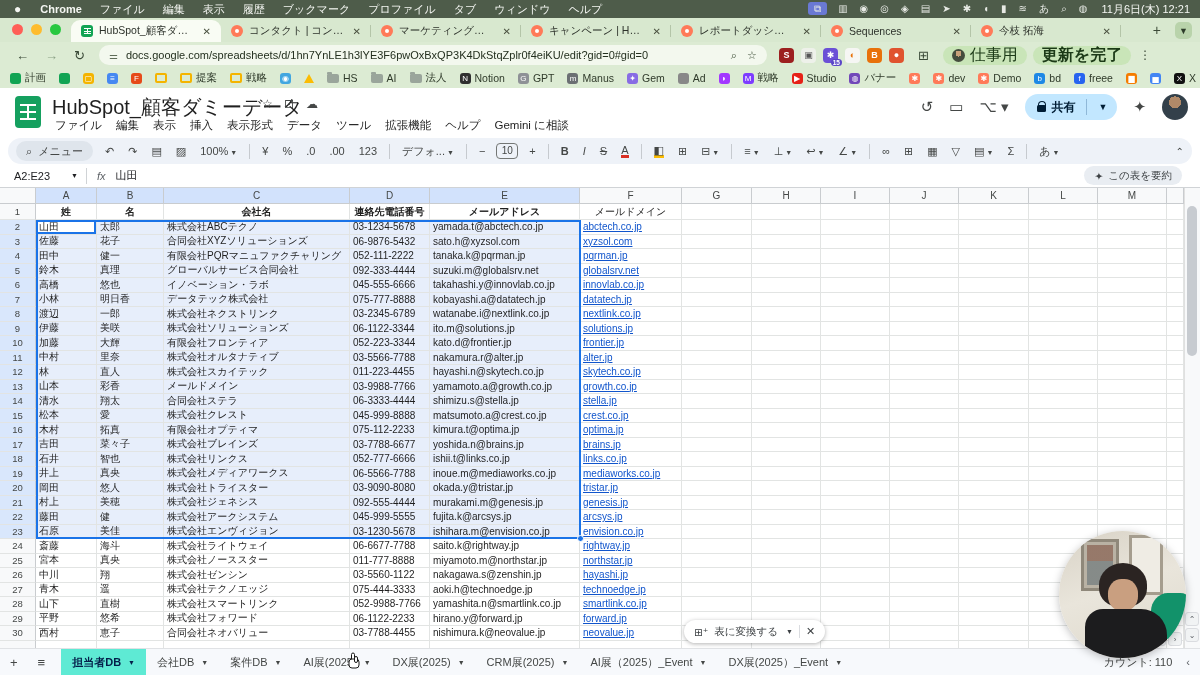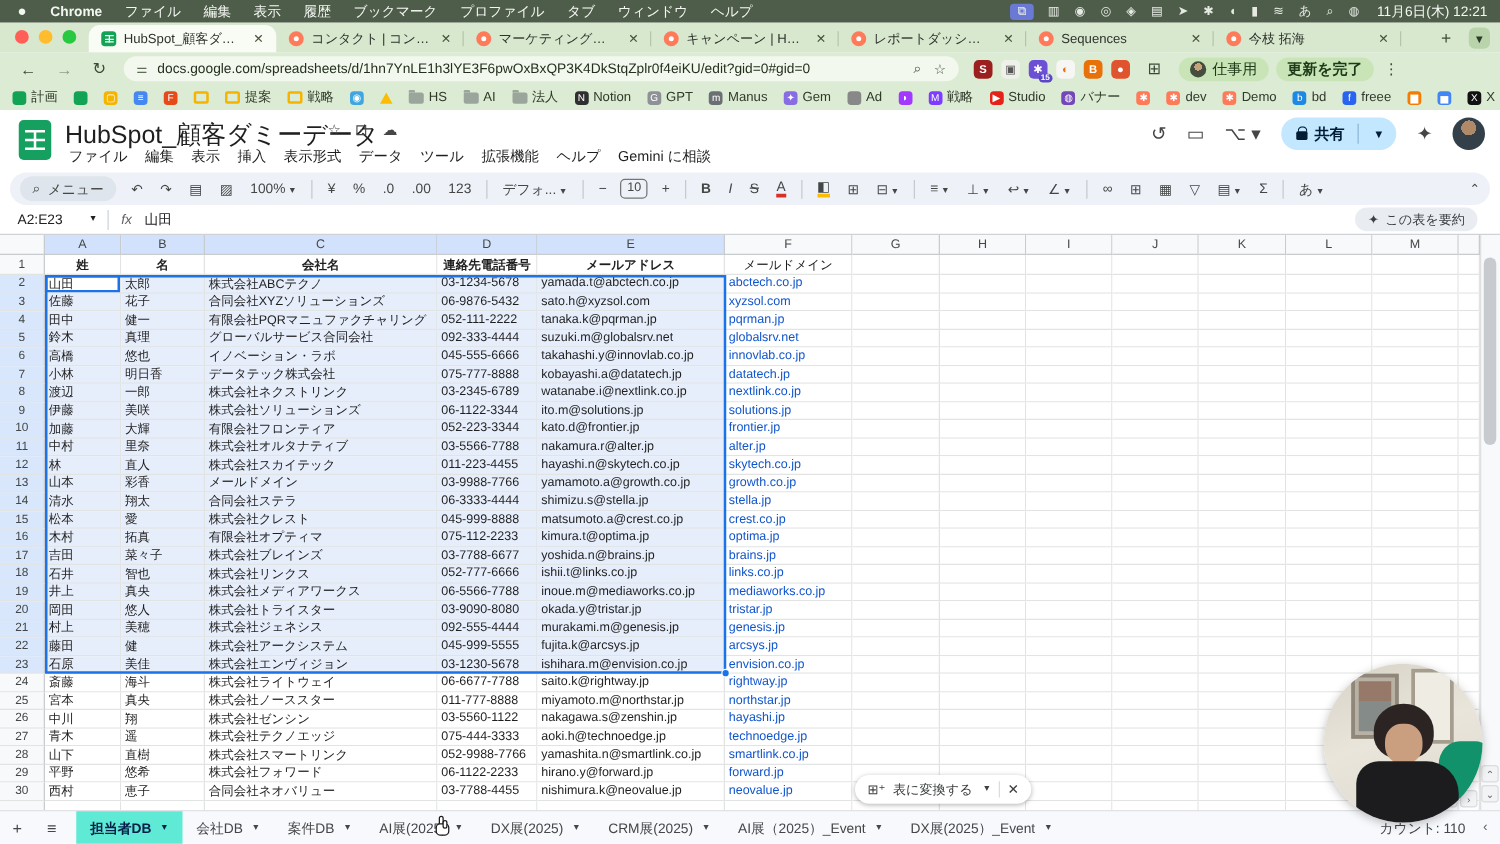--- a/index.html
+++ b/index.html
@@ -40,21 +40,21 @@
   #navbar { position:absolute; left:0; top:42px; width:1200px; height:26px; background:#dcebd3; display:flex; align-items:center; padding:0 8px; z-index:9;}
   .navic { font-size:13px; color:#3b4a38; padding:0 8px; }
   .navic.dim { color:#8ba186; }
   #urlpill { height:20px; width:668px; background:#f3f8ee; border-radius:10px; display:flex; align-items:center; padding:0 10px; margin:0 6px; }
   #urlpill .tune { font-size:10px; color:#5f6c58; margin-right:8px;}
   #urlpill .url { font-size:11px; color:#24301f; flex:1; overflow:hidden; white-space:nowrap; text-overflow:ellipsis;}
   #urlpill .uic { font-size:11px; color:#4a5a44; padding-left:10px;}
   .extrow { display:flex; align-items:center; gap:7px; padding:0 6px;}
   .ext { width:15px; height:15px; border-radius:4px; font-size:9px; font-weight:bold; color:#fff; display:flex; align-items:center; justify-content:center; position:relative;}
   .ext .badge { position:absolute; right:-4px; bottom:-3px; background:#5b46c8; color:#fff; font-size:6.5px; border-radius:4px; padding:0 2px; font-weight:bold;}
-  .gpill { height:19px; border-radius:10px; background:#c9e5b8; color:#1c3a17; font-size:12px; display:flex; align-items:center; gap:5px; padding:0 9px; margin-left:6px; white-space:nowrap;}
+  .gpill { height:19px; border-radius:10px; background:#c9e5b8; color:#1c3a17; font-size:16px; display:flex; align-items:center; gap:5px; padding:0 9px; margin-left:6px; white-space:nowrap;}
   .gpill .pav { width:13px; height:13px; border-radius:50%; background:radial-gradient(circle at 50% 35%, #c9a17b 0 3px, #454d3e 3px);}
   .kebab { color:#3b4a38; padding:0 4px 0 8px; font-size:12px; letter-spacing:1px;}
 
   
   #bookmarks { position:absolute; left:0; top:68px; width:1200px; height:20px; background:#dcebd3; display:flex; align-items:center; padding:0 10px; gap:13px; font-size:10.5px; color:#2f3a2a; overflow:hidden; z-index:9;}
   .bm { display:flex; align-items:center; gap:4px; white-space:nowrap;}
   .bmi { width:11px; height:11px; border-radius:3px; display:inline-flex; align-items:center; justify-content:center; font-size:8px; color:#fff; flex:none;}
   .bmi.outline { background:transparent !important; border:2px solid #f4b400; width:12px; height:10px; border-radius:2px;}
   .bmi.folder { background:#9aa59b; width:12px; height:9px; border-radius:1px 2px 2px 2px; position:relative;}
   .bmi.folder::before { content:""; position:absolute; left:0; top:-2px; width:5px; height:2px; background:#9aa59b; border-radius:1px 1px 0 0;}
@@ -103,21 +103,21 @@
   
   #grid { position:absolute; left:0; top:188px; width:1184px; height:460px; display:grid; z-index:1; background:#fff; overflow:hidden;}
   .cell { border-right:1px solid #e2e4e3; border-bottom:1px solid #e2e4e3; font-size:10px; padding:0 0 0 3px; overflow:hidden; white-space:nowrap; display:flex; align-items:center; color:#1f1f1f; background:#fff;}
   .cell.hdr { background:#f8f9fa; border-right:1px solid #c9cccf; border-bottom:1px solid #c9cccf; justify-content:center; color:#444746; padding:0; font-size:10px;}
   .cell.hdr.selhdr { background:#d2e2fc; }
   .cell.gut { background:#f8f9fa; border-right:1px solid #c9cccf; justify-content:center; padding:0; color:#444746; font-size:9.5px;}
   .cell.gut.selhdr { background:#d9e7fc; }
   .cell.thead { font-weight:bold; justify-content:center; padding:0;}
   .cell.thead.normal { font-weight:normal;}
   .cell.sel { background:#e7eefb; }
-  .cell.link { color:#1155cc; }
+  .cell.link { color:#1155cc; text-decoration:underline;}
   .cell.active-cell { background:#fff; box-shadow:inset 0 0 0 2px #1a73e8;}
   #selbox { position:absolute; left:36px; top:220px; width:545px; height:319px; border:2px solid #1a73e8; pointer-events:none; z-index:4;}
   #fillhandle { position:absolute; left:577px; top:535px; width:7px; height:7px; border-radius:50%; background:#1a73e8; border:1px solid #fff; z-index:5;}
 
   
   #vscroll { position:absolute; left:1184px; top:188px; width:16px; height:460px; background:#f8f9fa; border-left:1px solid #e0e0e0; z-index:2;}
   #vthumb { position:absolute; left:1187px; top:206px; width:10px; height:150px; background:#c7cbd0; border-radius:5px; z-index:3;}
   .scrbtn { position:absolute; width:14px; height:14px; background:#f1f3f4; border:1px solid #dadce0; border-radius:3px; font-size:8px; color:#5f6368; display:flex; align-items:center; justify-content:center; z-index:3;}
 
   

